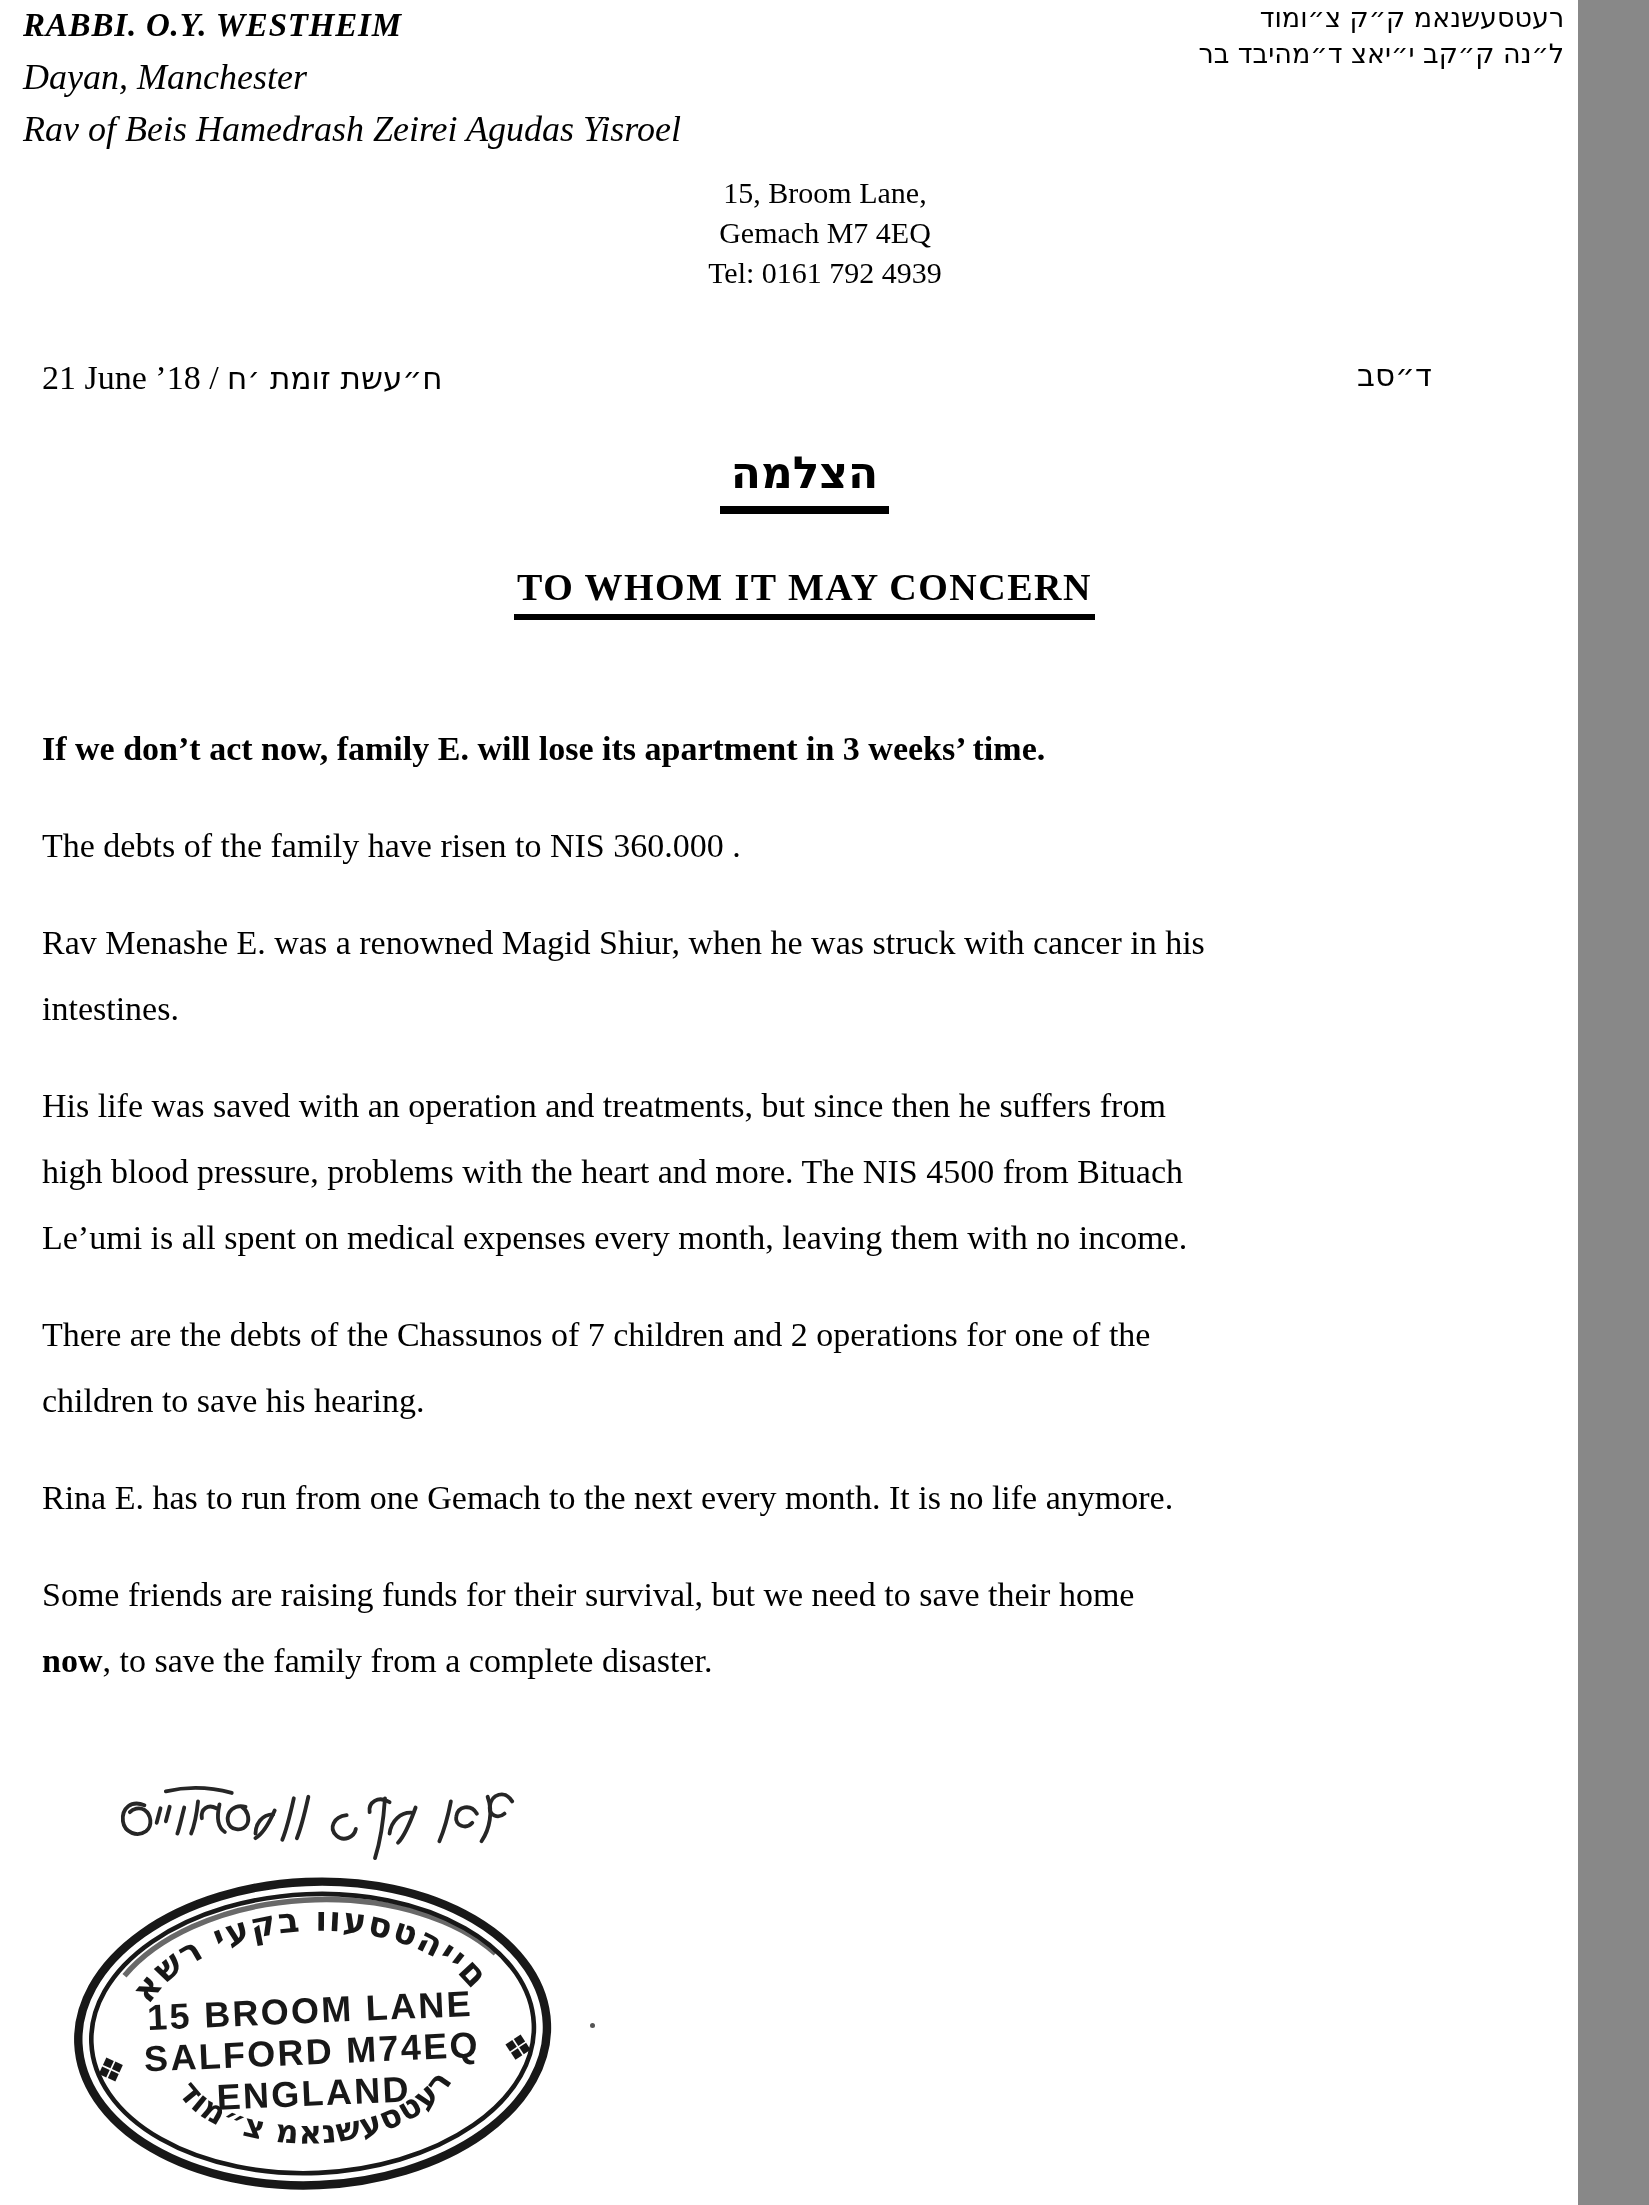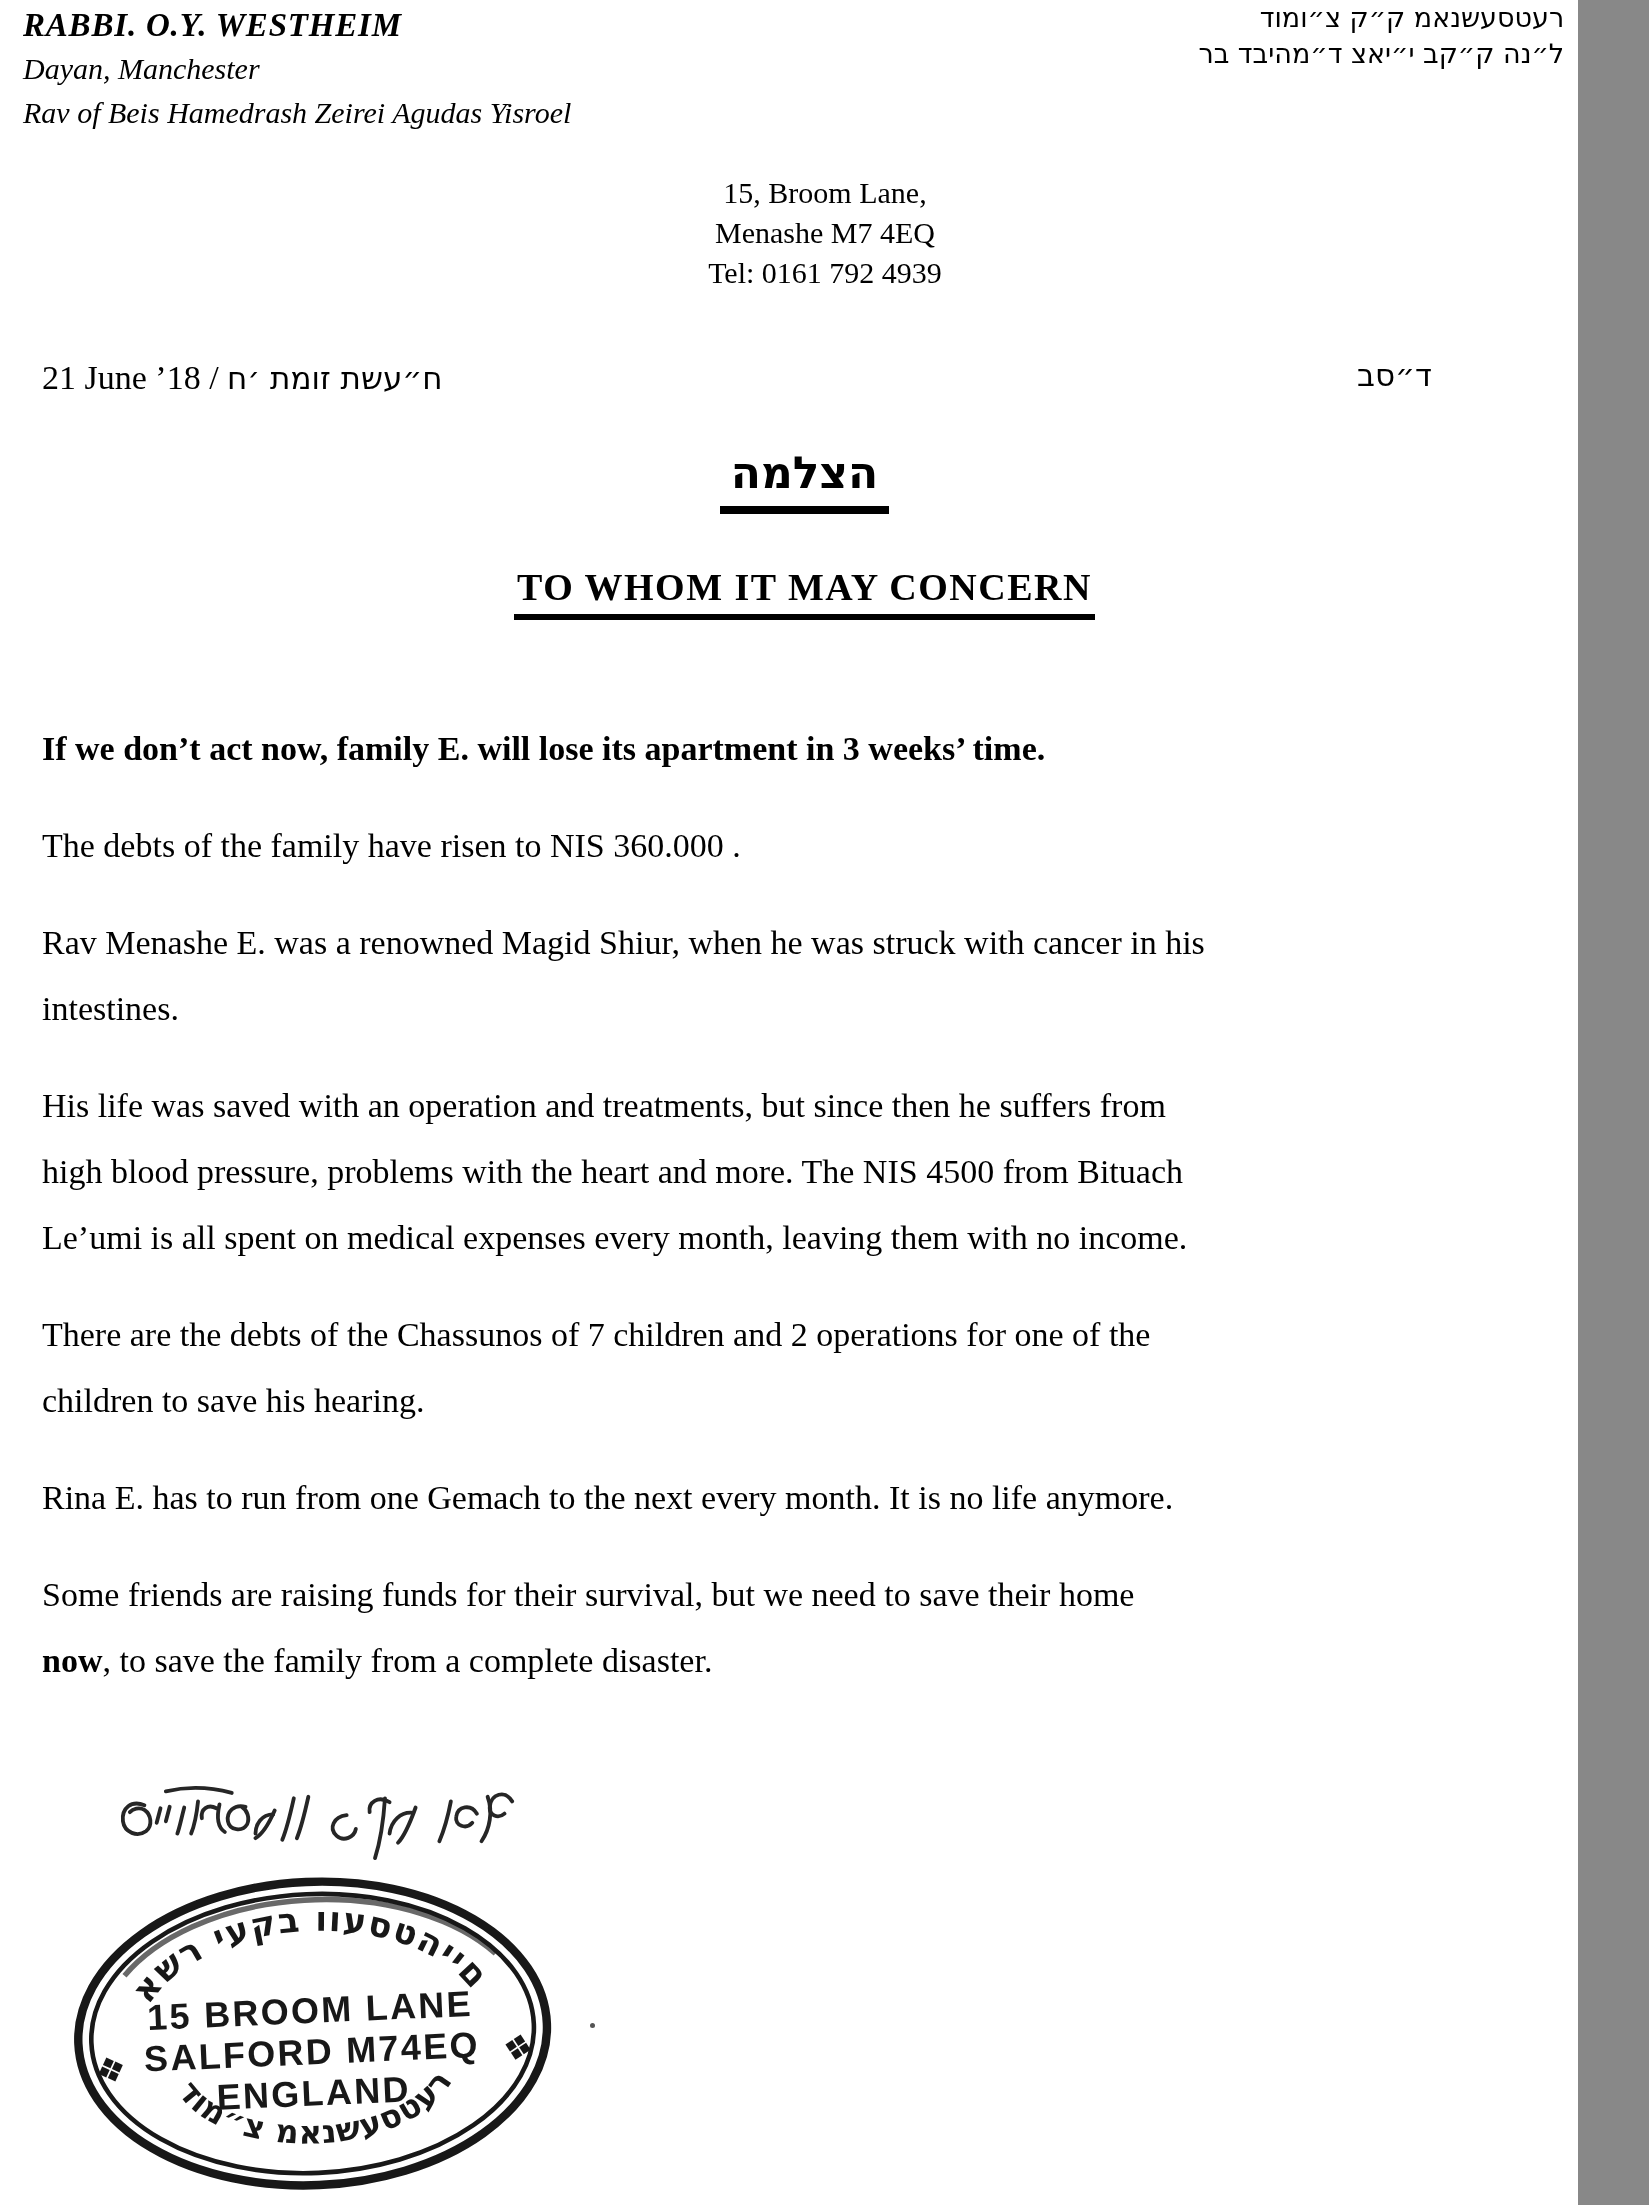--- a/index.html
+++ b/index.html
@@ -7,21 +7,21 @@
     position:relative;
     width:1578px;height:2205px;
     background:#ffffff;
     color:#000;
     font-family:"Liberation Serif", serif;
     overflow:hidden;
   }
   
   .hdr-left{position:absolute;left:23px;top:3.1px;font-style:italic;line-height:44px;}
   .hdr-left .name{font-size:33px;font-weight:bold;letter-spacing:0.8px;}
-  .hdr-left .sub{font-size:30px;}
+  .hdr-left .sub{font-size:36px;margin-top:8px;}
   .hdr-right{position:absolute;right:13.8px;top:0;text-align:right;font-family:"DejaVu Sans",sans-serif;}
   .he-vis{unicode-bidi:bidi-override;direction:ltr;}
   .hdr-right .he-name{display:block;font-size:35px;font-weight:bold;line-height:49px;}
   .hdr-right .he-sub{display:block;font-size:27px;line-height:36px;}
   .addr{position:absolute;left:0;top:173px;width:1650px;text-align:center;font-size:30px;line-height:40px;}
   
   .date-left{position:absolute;left:42px;top:359px;font-size:34px;}
   .date-left .he{font-family:"DejaVu Sans",sans-serif;font-size:31px;}
   .besed{position:absolute;right:146px;top:357px;font-size:31px;font-family:"DejaVu Sans",sans-serif;}
   
@@ -53,21 +53,21 @@
     <div class="sub">Rav of Beis Hamedrash Zeirei Agudas Yisroel</div>
   </div>
 
   <div class="hdr-right">
     <span class="he-sub he-vis">דומו״צ  ק״ק מאנשעסטער</span>
     <span class="he-sub he-vis">רב דביהמ״ד צאי״י בק״ק הנ״ל</span>
   </div>
 
   <div class="addr">
     <div>15, Broom Lane,</div>
-    <div>Menashe M7 4EQ</div>
+    <div>Gemach M7 4EQ</div>
     <div>Tel: 0161 792 4939</div>
   </div>
 
   <div class="date-left"><span>21 June ’18 / </span><span class="he he-vis">ח׳ תמוז תשע״ח</span></div>
   <div class="besed he-vis">בס״ד</div>
 
   <div class="title-he-row">
     <span class="he-vis">המלצה</span>
   </div>
   <div class="title-en-row">

